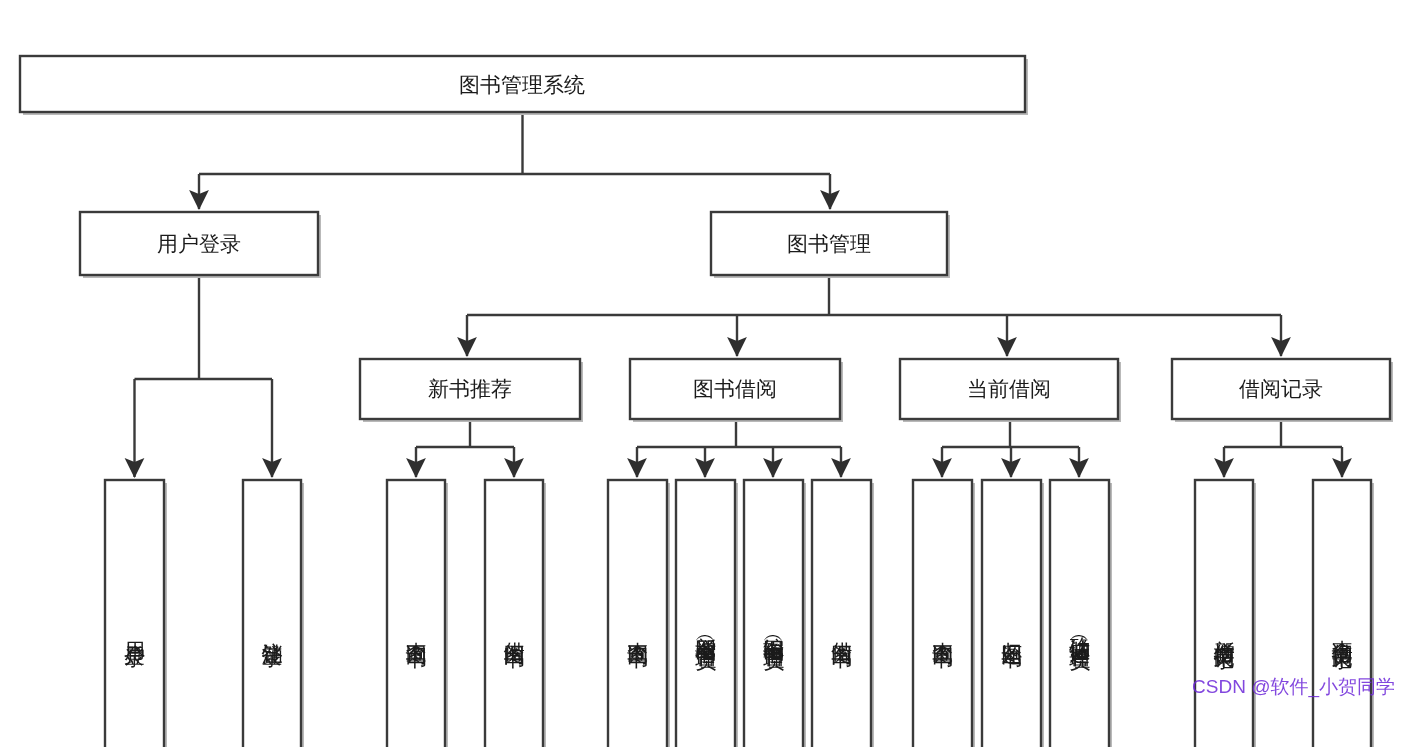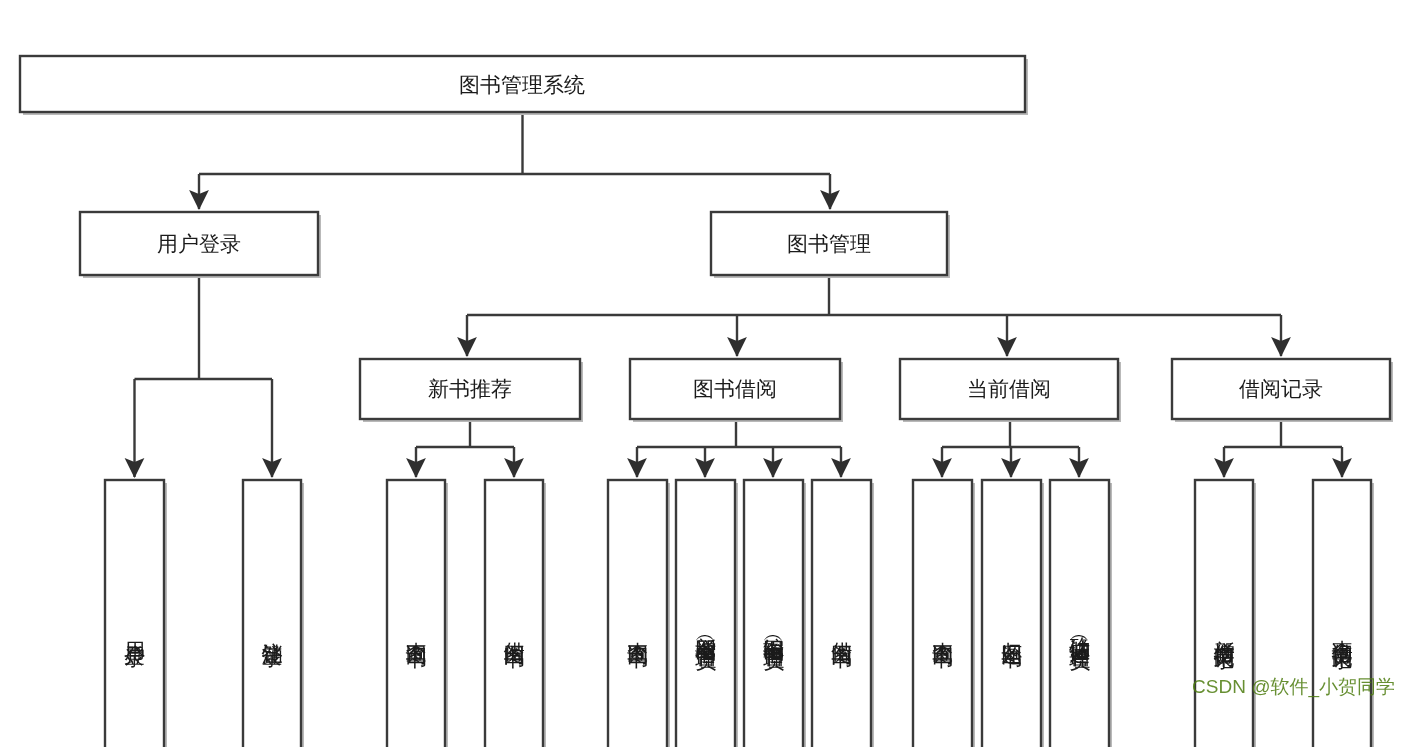--- a/index.html
+++ b/index.html
@@ -67,21 +67,21 @@
     letter-spacing: 2px;
     white-space: nowrap;
     pointer-events: none;
   }
   .watermark {
     position: absolute;
     right: 10px;
     bottom: 6px;
     font-family: "Liberation Sans", "DejaVu Sans", sans-serif;
     font-size: 19px;
-    color: #4d7c0f;
+    color: #6d28d9;
     opacity: 0.85;
     white-space: nowrap;
   }
 </style>
 </head>
 <body>
 
 <div id="diagram-root">
 
   <svg class="flow" viewBox="0 0 1405 747" xmlns="http://www.w3.org/2000/svg">

